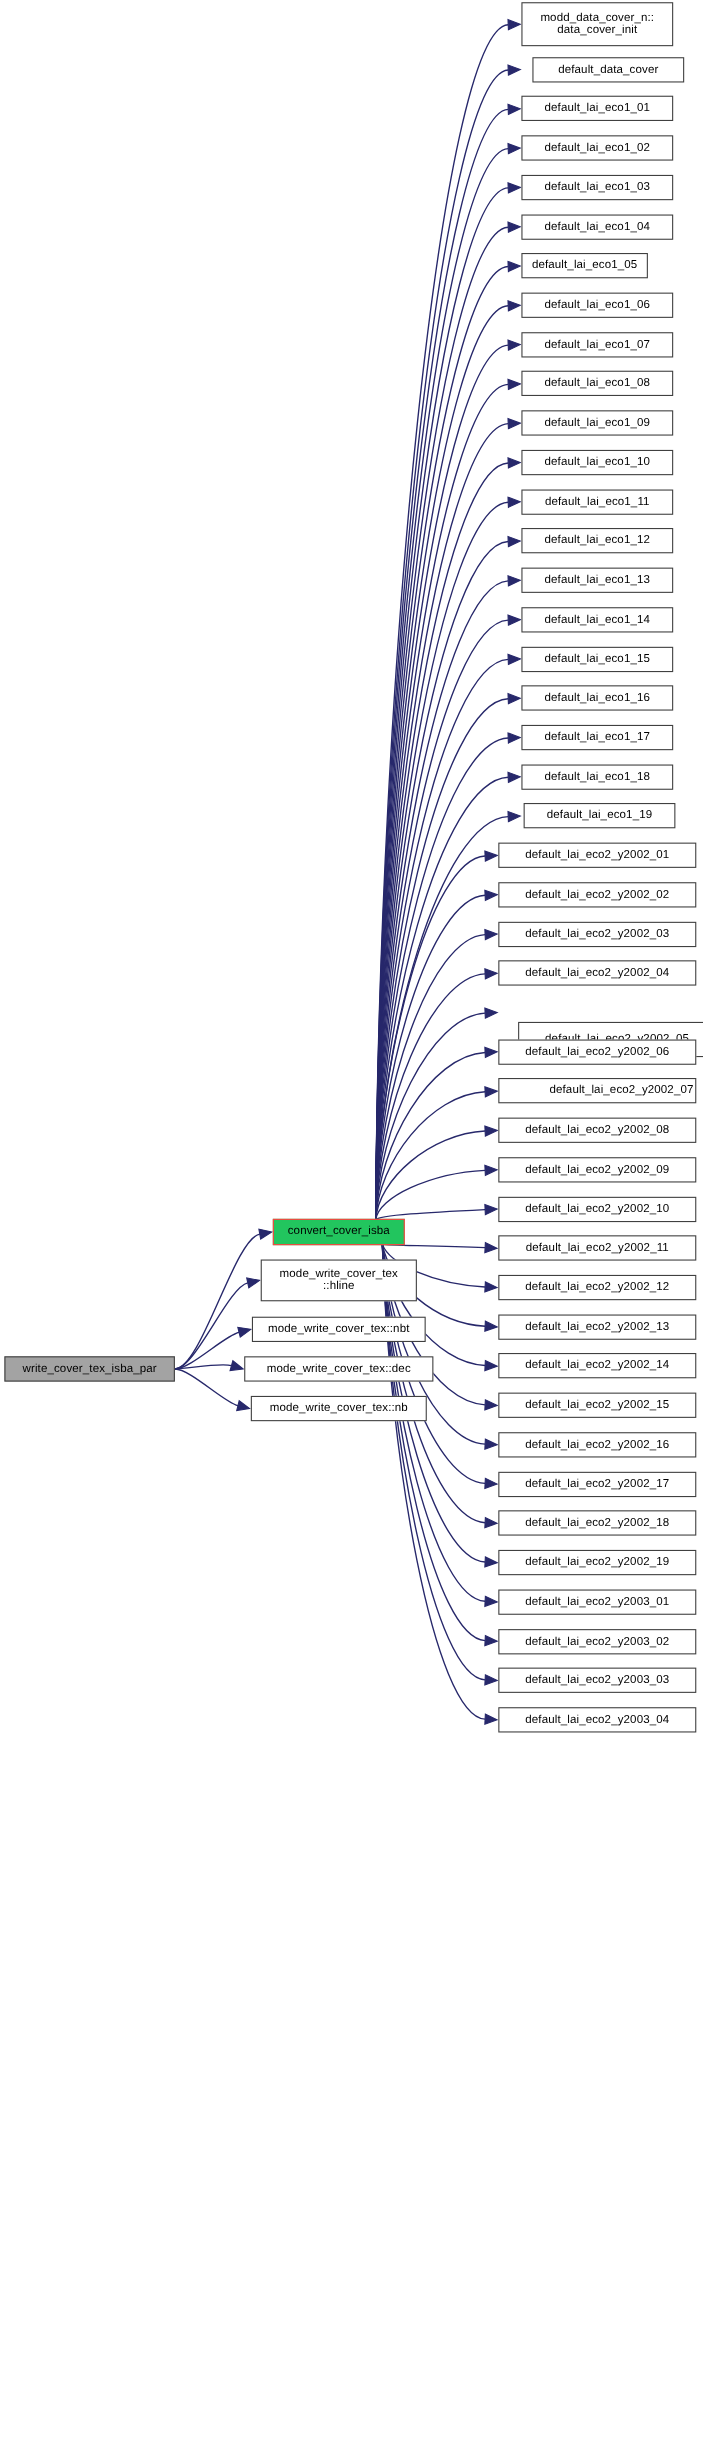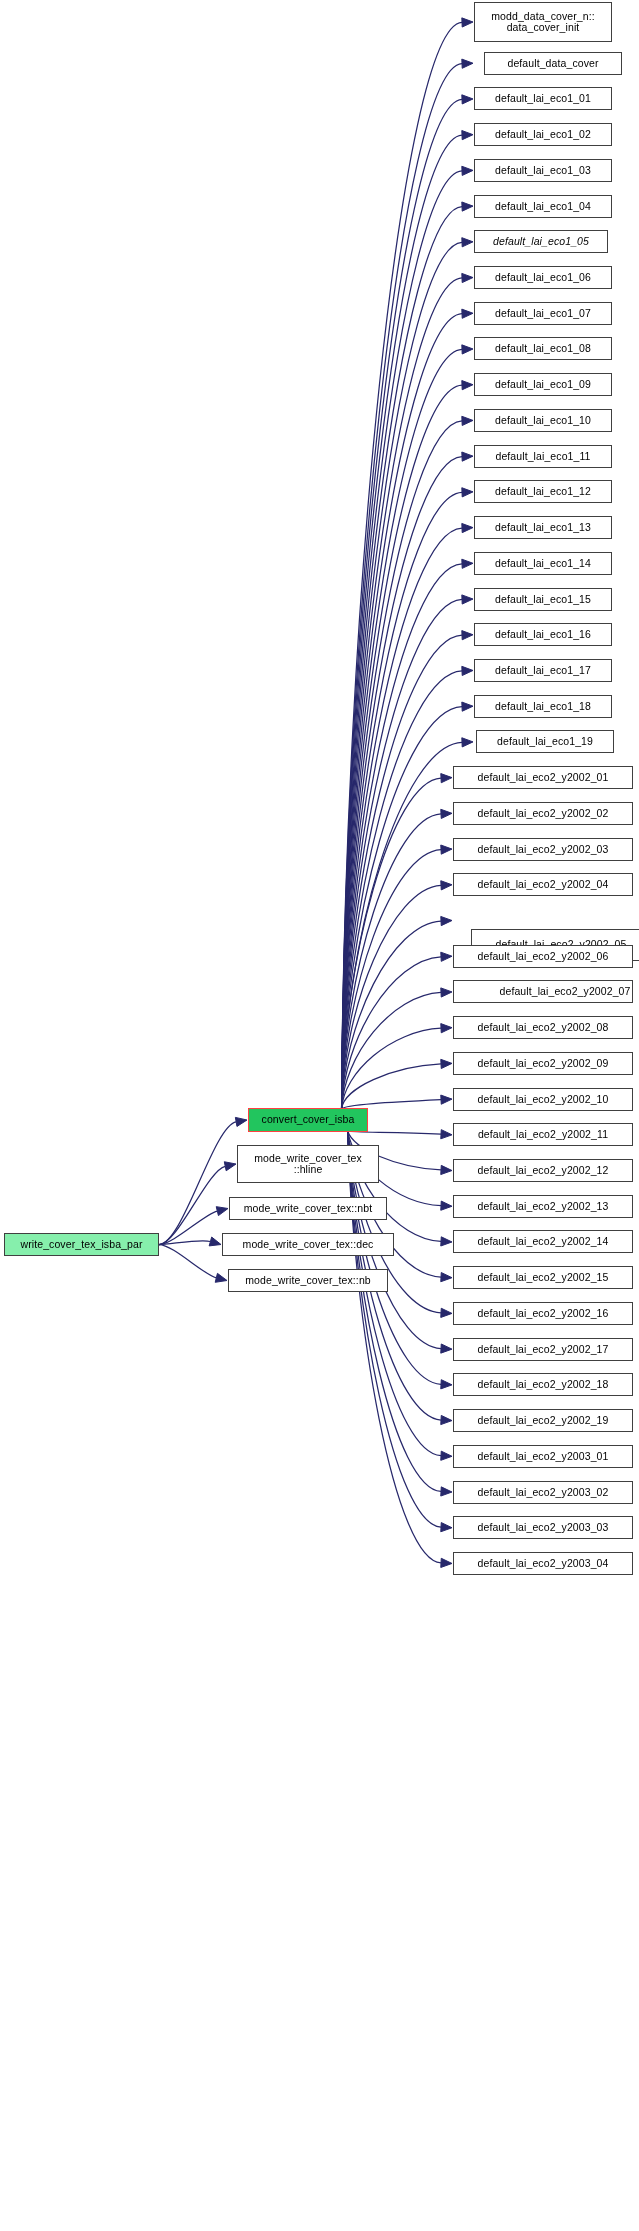--- a/index.html
+++ b/index.html
@@ -2,21 +2,21 @@
 <html><head>
 <meta charset="utf-8">
 <style>
   html,body{margin:0;padding:0;background:#ffffff;}
   body{font-family:"Liberation Sans",sans-serif;}
   #graph{position:relative;width:639px;height:2231px;background:#fff;overflow:hidden;}
   #graph svg{position:absolute;left:0;top:0;}
   .node{position:absolute;box-sizing:border-box;display:flex;align-items:center;justify-content:center;
         text-align:center;line-height:1.05;background:#ffffff;border:1px solid #404040;
         font-size:10.5px;color:#000;letter-spacing:0.1px;white-space:pre-line;}
-  .node.gray{background:#86efac;border:1px solid #404040;}
+  .node.gray{background:#a3a3a3;border:1px solid #404040;}
   .node.hl{border:1px solid #ff4040;background:#22c55e;}
 </style>
 </head>
 <body>
 
 <div id="graph">
   <svg id="edges" width="639" height="2231">
       <g>
         <path d="M159,1244.5 C183,1244.5 213,1126 236.1673808530027,1121.9116386729995" fill="none" stroke="#27286b" stroke-width="1.25"></path>
         <path d="M247,1120 L236.9667933889843,1126.441643043562 L235.36796831702108,1117.381634302437 Z" fill="#27286b" stroke="#27286b"></path>
@@ -222,21 +222,21 @@
       <div class="node" style="left: 229px; top: 1197px; width: 158px; height: 23px;">mode_write_cover_tex::nbt</div>
       <div class="node" style="left: 222px; top: 1233px; width: 172px; height: 23px;">mode_write_cover_tex::dec</div>
       <div class="node" style="left: 228px; top: 1269px; width: 160px; height: 23px;">mode_write_cover_tex::nb</div>
       <div class="node" style="left: 474px; top: 2px; width: 138px; height: 40px;">modd_data_cover_n::
 data_cover_init</div>
       <div class="node" style="left: 484px; top: 51.72px; width: 138px; height: 23px;">default_data_cover</div>
       <div class="node" style="left: 474px; top: 87.44px; width: 138px; height: 23px;">default_lai_eco1_01</div>
       <div class="node" style="left: 474px; top: 123.16px; width: 138px; height: 23px;">default_lai_eco1_02</div>
       <div class="node" style="left: 474px; top: 158.88px; width: 138px; height: 23px;">default_lai_eco1_03</div>
       <div class="node" style="left: 474px; top: 194.6px; width: 138px; height: 23px;">default_lai_eco1_04</div>
-      <div class="node" style="left: 474px; top: 230.32px; width: 134px; height: 23px; font-style: italic;">default_lai_eco1_05</div>
+      <div class="node" style="left: 474px; top: 230.32px; width: 115px; height: 23px;">default_lai_eco1_05</div>
       <div class="node" style="left: 474px; top: 266.04px; width: 138px; height: 23px;">default_lai_eco1_06</div>
       <div class="node" style="left: 474px; top: 301.76px; width: 138px; height: 23px;">default_lai_eco1_07</div>
       <div class="node" style="left: 474px; top: 337.48px; width: 138px; height: 23px;">default_lai_eco1_08</div>
       <div class="node" style="left: 474px; top: 373.2px; width: 138px; height: 23px;">default_lai_eco1_09</div>
       <div class="node" style="left: 474px; top: 408.92px; width: 138px; height: 23px;">default_lai_eco1_10</div>
       <div class="node" style="left: 474px; top: 444.64px; width: 138px; height: 23px;">default_lai_eco1_11</div>
       <div class="node" style="left: 474px; top: 480.36px; width: 138px; height: 23px;">default_lai_eco1_12</div>
       <div class="node" style="left: 474px; top: 516.08px; width: 138px; height: 23px;">default_lai_eco1_13</div>
       <div class="node" style="left: 474px; top: 551.8px; width: 138px; height: 23px;">default_lai_eco1_14</div>
       <div class="node" style="left: 474px; top: 587.52px; width: 138px; height: 23px;">default_lai_eco1_15</div>

